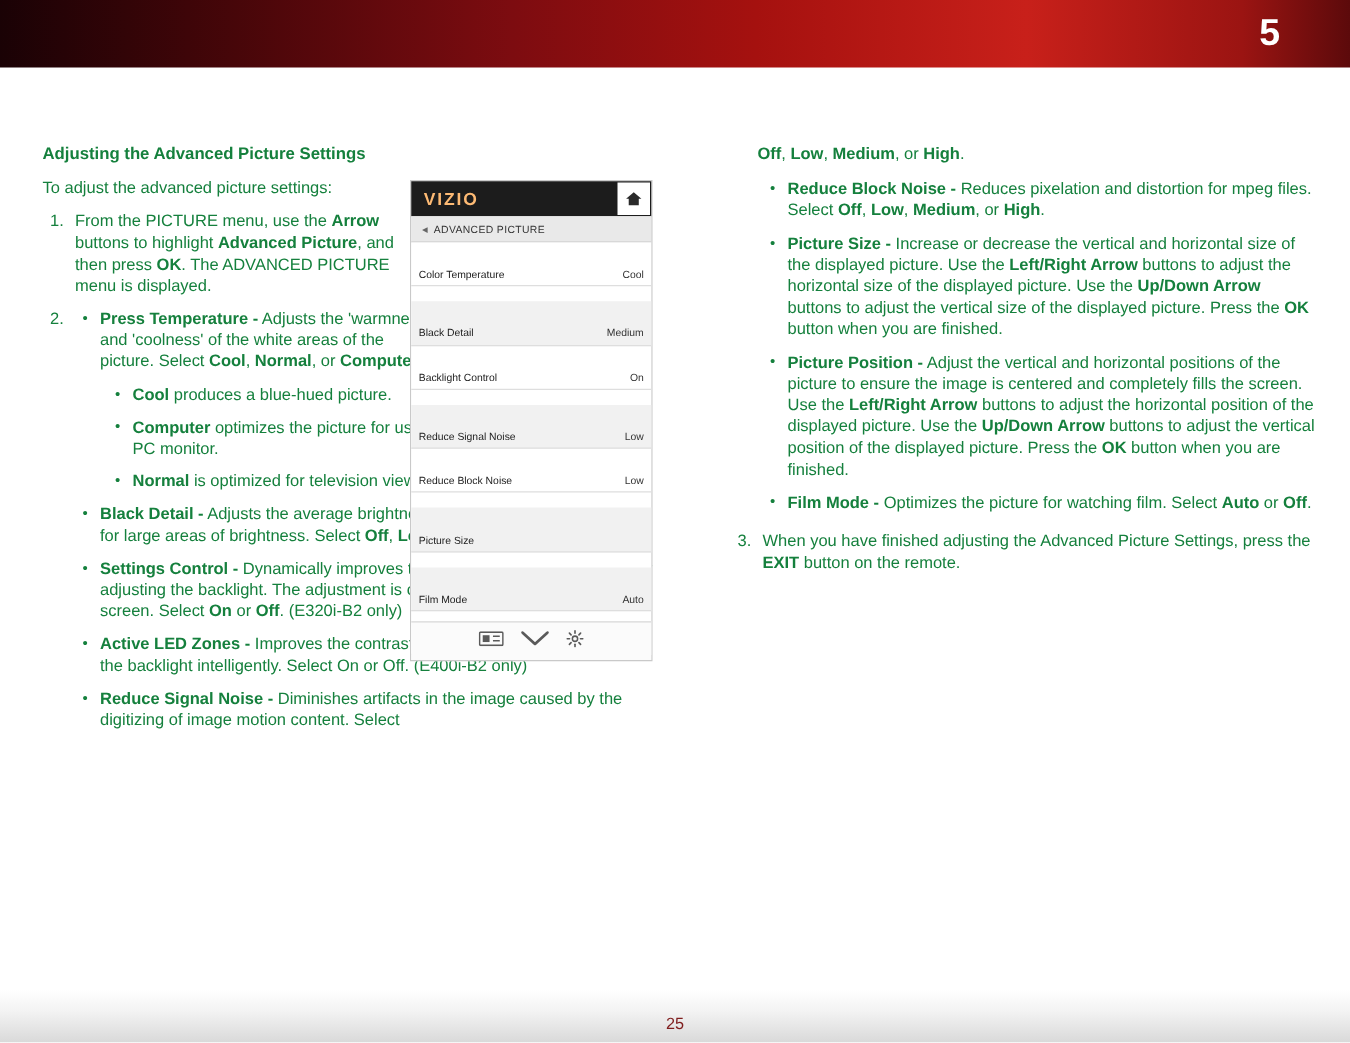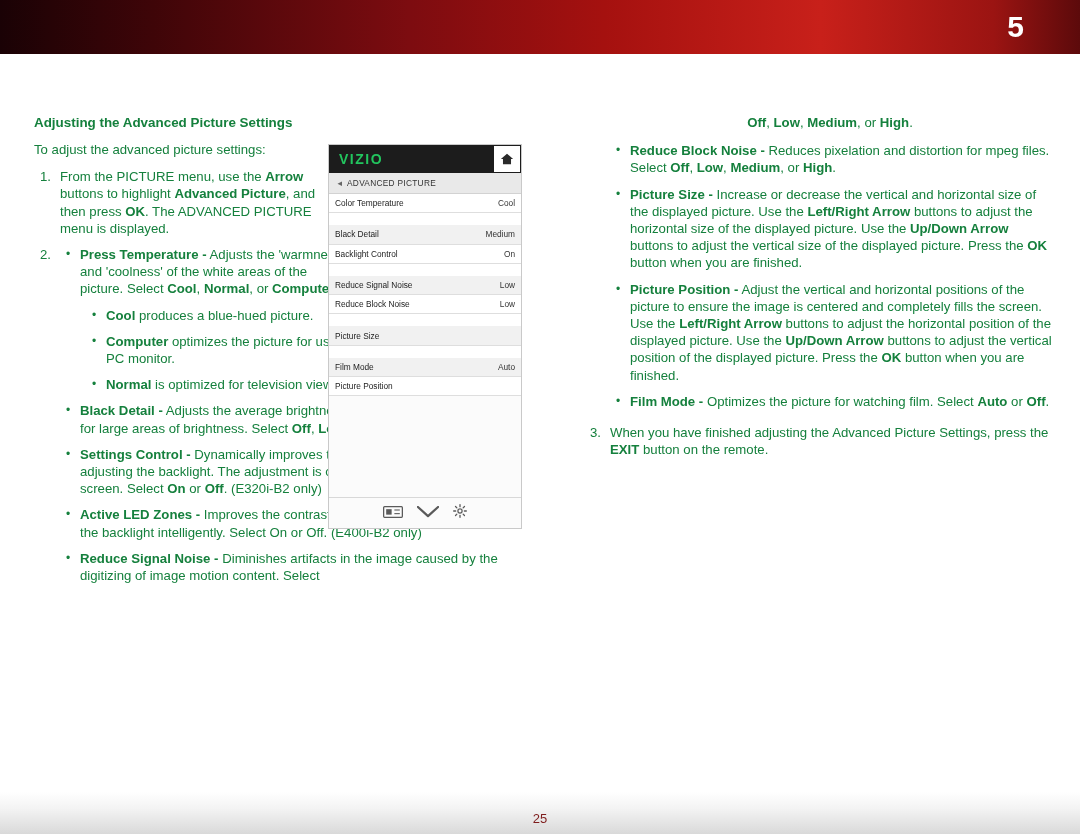--- a/index.html
+++ b/index.html
@@ -109,21 +109,21 @@
   }
   .osd-header {
     height: 28px;
     background: #1c1c1c;
     display: flex;
     align-items: center;
     justify-content: space-between;
     padding: 0 0 0 10px;
   }
   .osd-logo {
-    color: #22c55e;
+    color: #fdba74;
     font-size: 14px;
     font-weight: bold;
     letter-spacing: 1.5px;
     font-family: "Liberation Sans", sans-serif;
   }
   .osd-home {
     width: 26px; height: 26px;
     background: #ffffff;
     display: flex; align-items: center; justify-content: center;
     margin: 1px 1px 1px 0;
@@ -146,21 +146,21 @@
     font-size: 9px;
     text-align: center;
   }
   .osd-rows { background: #ffffff; }
   .osd-row {
     height: 18.3px;
     border-bottom: 1px solid #dedede;
     display: flex;
     align-items: center;
     justify-content: space-between;
-    padding: 0 6px 0 6px;
+    padding: 16px 6px 0 6px;
     font-size: 8.3px;
     color: #222222;
   }
   .osd-row .val { color: #333333; }
   .osd-row.alt { background: #f1f1f1; margin-top: 12px; }
   .osd-footer {
     position: absolute;
     left: 0; right: 0; bottom: 0;
     height: 30px;
     border-top: 1px solid #d8d8d8;
@@ -308,21 +308,21 @@
           <line x1="13.1" y1="2.9" x2="11.6" y2="4.4"></line>
           <line x1="4.4" y1="11.6" x2="2.9" y2="13.1"></line>
         </g>
       </svg>
     </span>
   </div>
 </div>
 
 <div class="col col-right">
 
-  <p style="margin:0 0 11px 22px;text-align:center;"><b>Off</b><span>, </span><b>Low</b><span>, </span><b>Medium</b><span>, or </span><b>High</b><span>.</span></p>
+  <p style="margin:0 0 11px 22px;"><b>Off</b><span>, </span><b>Low</b><span>, </span><b>Medium</b><span>, or </span><b>High</b><span>.</span></p>
 
   <div class="bullet lvl1">
     <span class="dot">•</span>
     <span><b>Reduce Block Noise -</b><span> Reduces pixelation and distortion for mpeg files. Select </span><b>Off</b><span>, </span><b>Low</b><span>, </span><b>Medium</b><span>, or </span><b>High</b><span>.</span></span>
   </div>
 
   <div class="bullet lvl1">
     <span class="dot">•</span>
     <span><b>Picture Size -</b><span> Increase or decrease the vertical and horizontal size of the displayed picture. Use the </span><b>Left/Right Arrow</b><span> buttons to adjust the horizontal size of the displayed picture. Use the </span><b>Up/Down Arrow</b><span> buttons to adjust the vertical size of the displayed picture. Press the </span><b>OK</b><span> button when you are finished.</span></span>
   </div>

